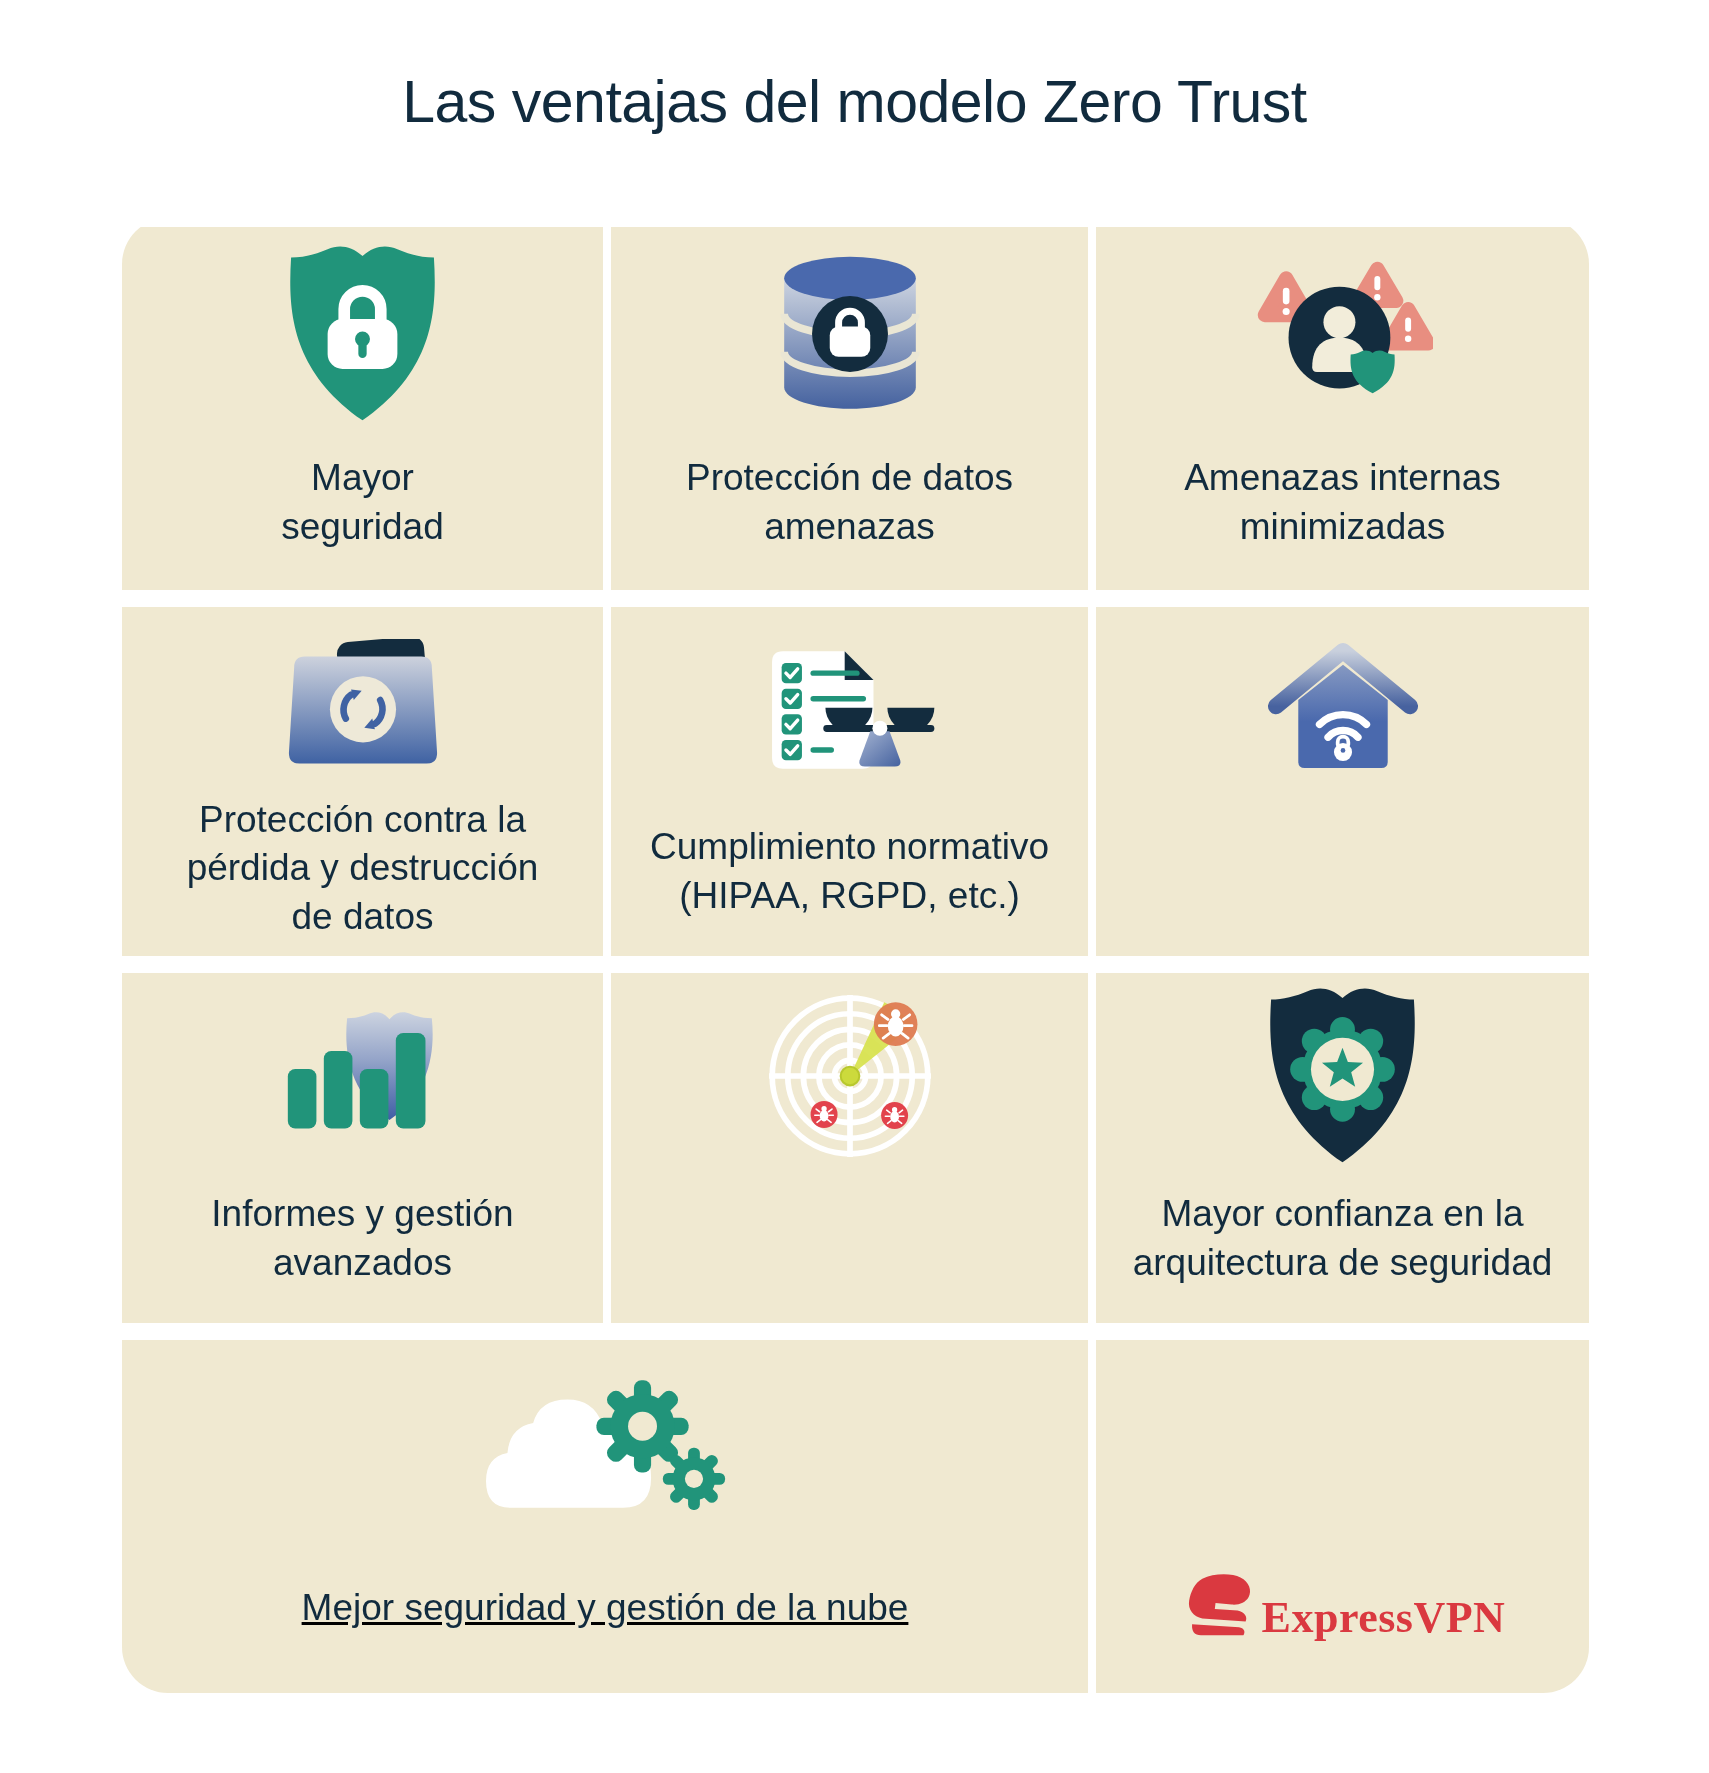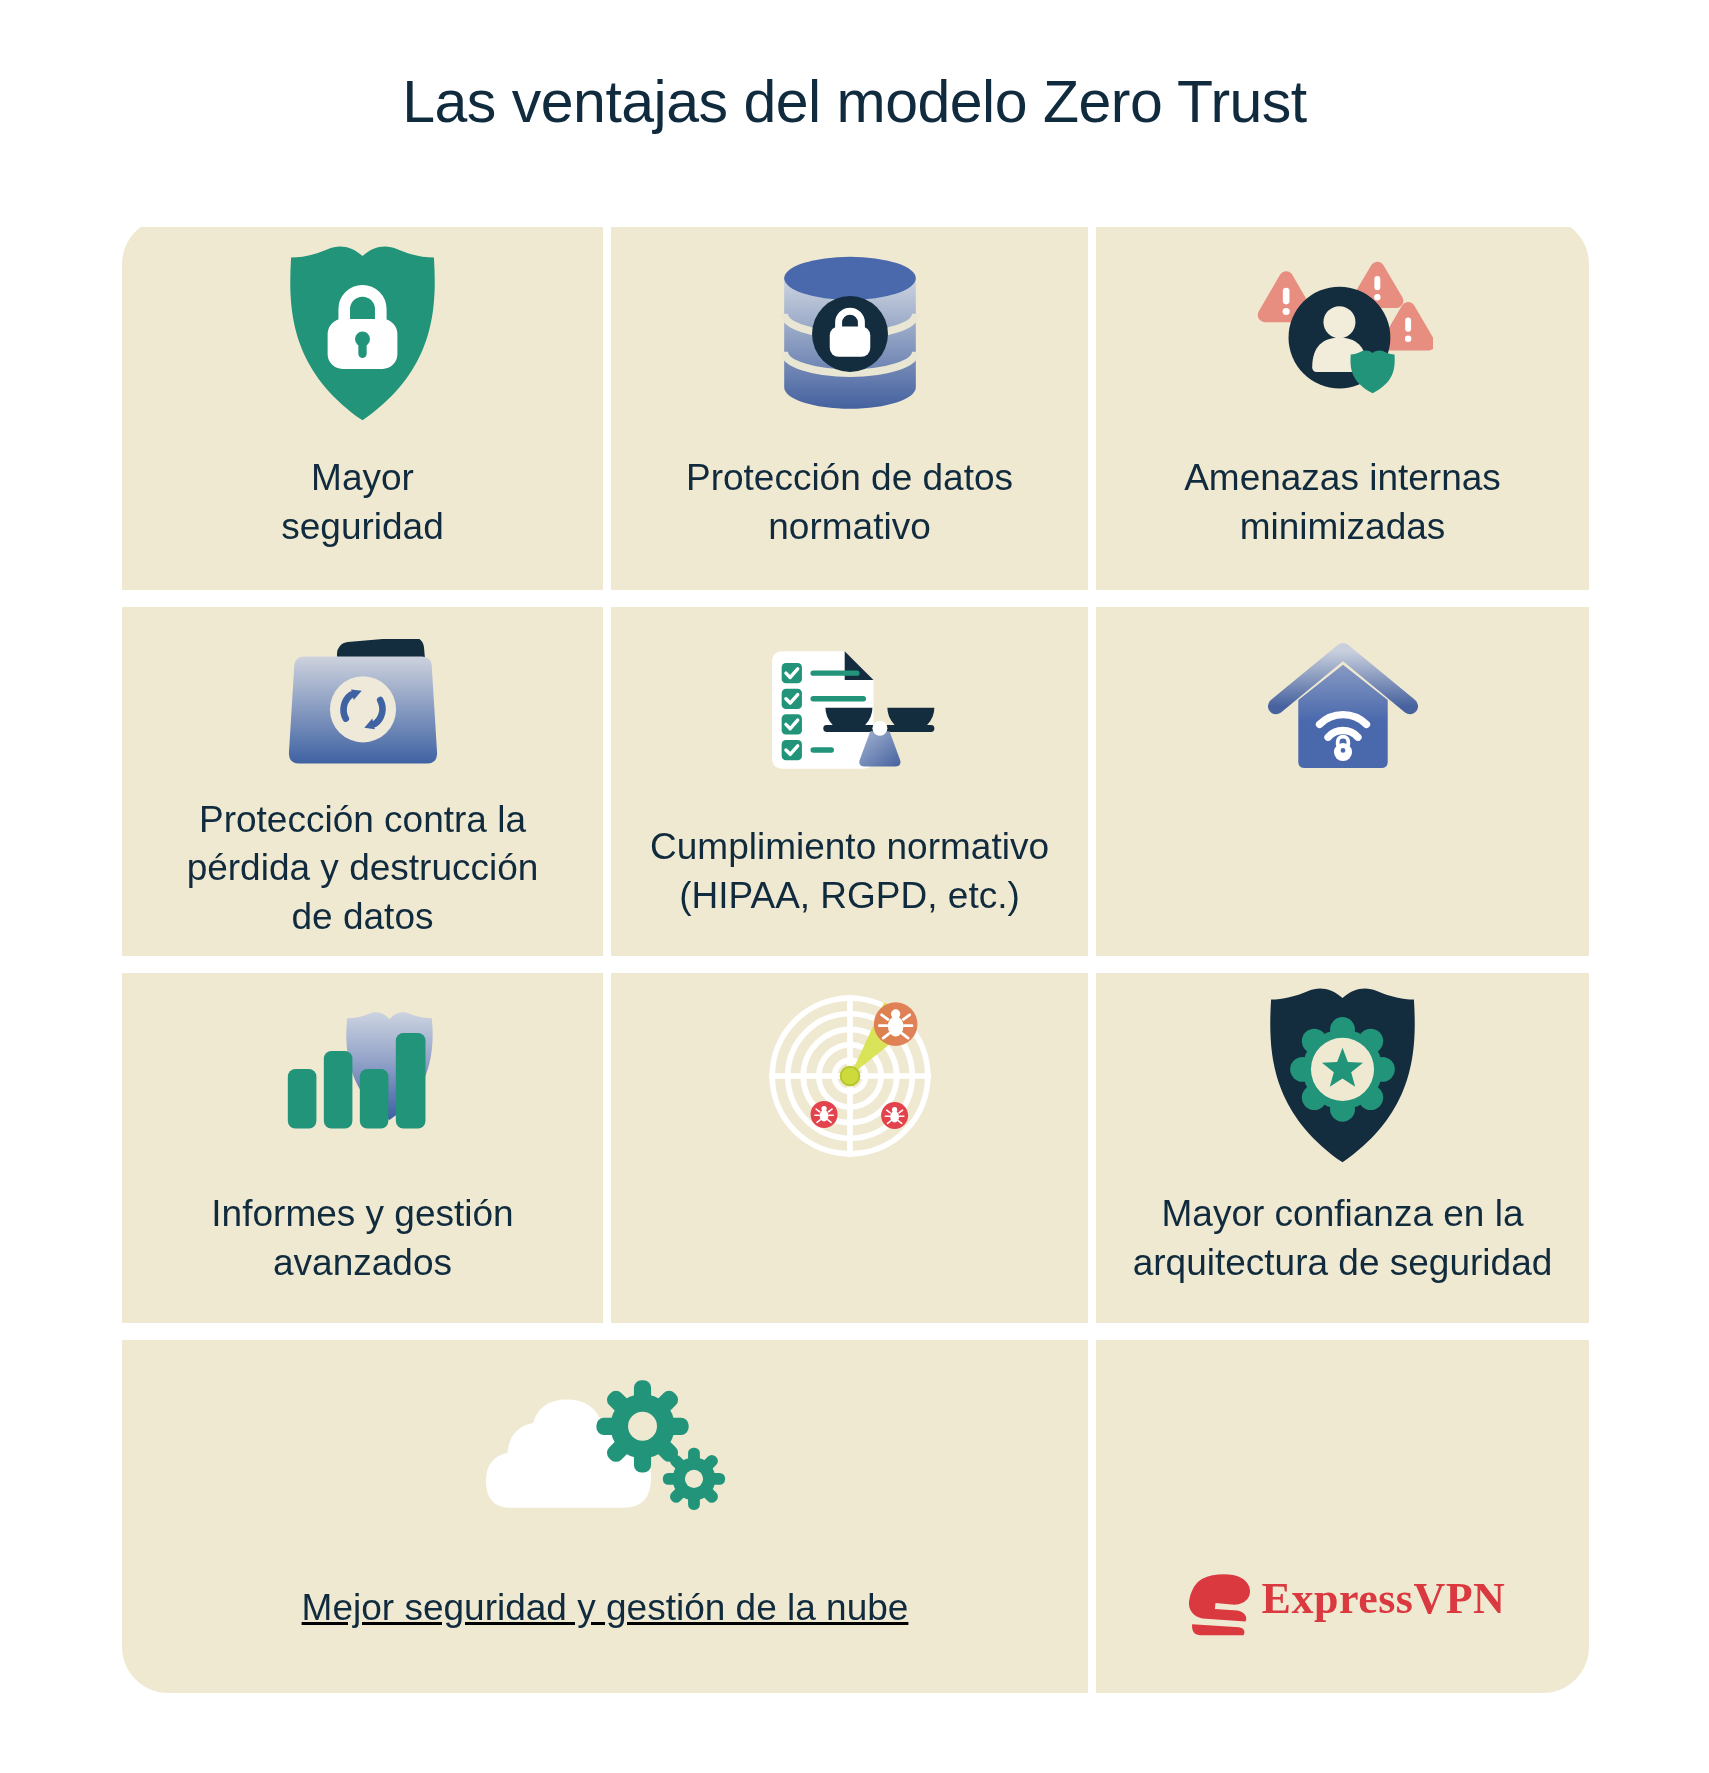--- a/index.html
+++ b/index.html
@@ -11,21 +11,21 @@
         display:grid;grid-template-columns:481px 477px auto;
         grid-template-rows:372px 358px 359px auto;gap:8px;
         border-radius:46px;overflow:hidden;}
   .cell{background:#f0e9d1;display:flex;flex-direction:column;align-items:center;margin-top:9px;}
   .icon-zone{height:56%;width:100%;display:flex;align-items:center;justify-content:center;
              box-sizing:border-box;padding-top:14px;}
   .label-zone{flex:1;width:100%;display:flex;align-items:center;justify-content:center;
               box-sizing:border-box;padding:0 18px 14px;}
   .cell-label{font-size:37px;line-height:1.32;color:#112b3e;text-align:center;white-space:pre-line;}
   .span2{grid-column:1/3;text-decoration:underline;}
-  .brand{display:flex;align-items:flex-start;gap:8px;}
+  .brand{display:flex;align-items:flex-end;gap:8px;}
   .brand-word{font-family:"Liberation Serif",serif;font-weight:700;font-size:44px;color:#da3940;
               letter-spacing:0.5px;}
 </style>
 </head>
 <body>
 
 <div class="page">
 
   <div class="title">Las ventajas del modelo Zero Trust</div>
 
@@ -64,21 +64,21 @@
             <path d="M8 78 C8 87.4 31.3 95 60 95 C88.7 95 112 87.4 112 78" stroke="#eae6d4" stroke-width="6" fill="none"></path>
             <ellipse cx="60" cy="20" rx="52" ry="17" fill="#4a69ad"></ellipse>
             <circle cx="60" cy="64" r="30" fill="#132c3e"></circle>
             <path d="M51 59 v-4 a9 9 0 0 1 18 0 v4" fill="none" stroke="#fff" stroke-width="5.5" stroke-linecap="round"></path>
             <rect x="44" y="58" width="32" height="24" rx="7" fill="#fff"></rect>
           </svg>
         </span>
       </div>
       <div class="label-zone">
         <div class="cell-label">Protección de datos
-normativo</div>
+amenazas</div>
       </div>
     </div>
 
     <div class="cell">
       <div class="icon-zone">
         <span>
           <svg width="180" height="150" viewBox="0 0 152 126">
             <g stroke="#e88e80" stroke-width="12" stroke-linejoin="round" fill="#e88e80">
               <path d="M28 16 L46 47 L10 47 Z"></path>
               <path d="M105 8 L121 35 L89 35 Z"></path>

